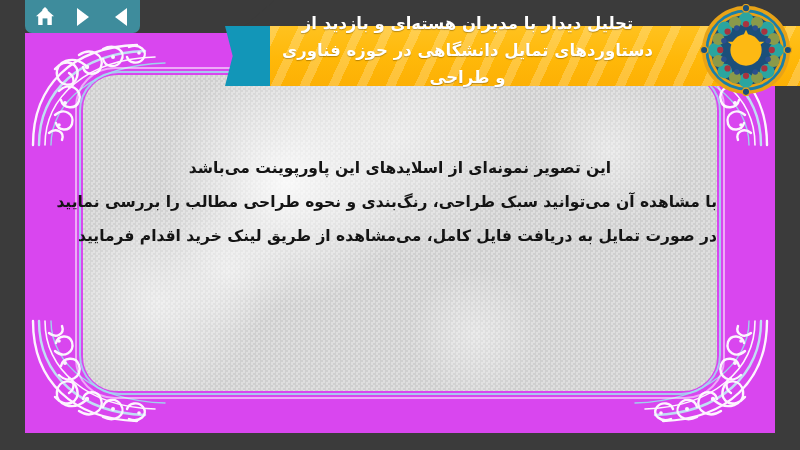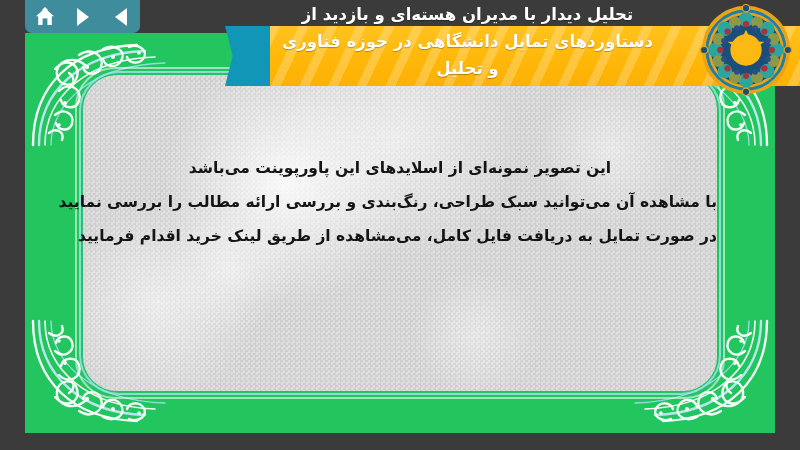--- a/index.html
+++ b/index.html
@@ -37,21 +37,21 @@
   #slide{
     position:absolute;left:25px;top:33px;
     width:750px;height:400px;
     overflow:hidden;
     background:#0f9dc0;
   }
 
   
   #frame-outer{
     position:absolute;inset:0;
-    background:#22c55e;
+    background:#d946ef;
   }
   
   .corner{position:absolute;width:150px;height:120px;opacity:.95;}
   .c-tl{left:0;top:0;}
   .c-tr{right:0;top:0;transform:scaleX(-1);}
   .c-bl{left:0;bottom:0;transform:scaleY(-1);}
   .c-br{right:0;bottom:0;transform:scale(-1,-1);}
 
   
   #panel{
@@ -106,21 +106,21 @@
     position:absolute;left:-30px;top:0;width:80px;height:26px;
     background:#3b3b3b;
     clip-path:polygon(0 0,100% 0,62% 100%,0 100%);
   }
 
   #title-block{
     position:absolute;left:0;right:90px;top:0;
     z-index:50;
     text-align:center;
     direction:rtl;
-    padding-top:1px;
+    padding-top:10px;
   }
   .title-line{
     color:#ffffff;
     font-size:16.5px;
     font-weight:bold;
     line-height:27px;
     letter-spacing:0;
     text-shadow:0 1px 1px rgba(0,0,0,.28);
     white-space:nowrap;
   }
@@ -266,36 +266,36 @@
           <circle cx="114" cy="20" r="1.8"></circle>
         </g>
       </svg>
 
       <div id="panel"></div>
       <div class="arc" id="arc1"></div>
       <div class="arc" id="arc2"></div>
 
       <div id="body-text">
         <div class="body-line">این تصویر نمونه‌ای از اسلایدهای این پاورپوینت می‌باشد</div>
-        <div class="body-line">با مشاهده آن می‌توانید سبک طراحی، رنگ‌بندی و بررسی ارائه مطالب را بررسی نمایید</div>
+        <div class="body-line">با مشاهده آن می‌توانید سبک طراحی، رنگ‌بندی و نحوه طراحی مطالب را بررسی نمایید</div>
         <div class="body-line">در صورت تمایل به دریافت فایل کامل، می‌مشاهده از طریق لینک خرید اقدام فرمایید</div>
       </div>
 
     </div>
   </div>
 
   <div id="banner">
     <div id="banner-wedge"></div>
     <div id="banner-tail"></div>
     <div id="banner-body"></div>
 
     <div id="title-block">
       <div class="title-line">تحلیل دیدار با مدیران هسته‌ای و بازدید از</div>
       <div class="title-line">دستاوردهای تمایل دانشگاهی در حوزه فناوری</div>
-      <div class="title-line">و تحلیل</div>
+      <div class="title-line">و طراحی</div>
     </div>
 
     <svg id="medallion" viewBox="0 0 100 100">
       <circle cx="50" cy="50" r="48" fill="#e8a317"></circle>
       <circle cx="50" cy="50" r="45" fill="#1b7fa8"></circle>
       <circle cx="50" cy="50" r="41" fill="#e8a317"></circle>
       <circle cx="50" cy="50" r="38" fill="#1b4f7a"></circle>
       <g>
         <g fill="#2aa5a0">
           <circle cx="50" cy="17" r="8"></circle>

